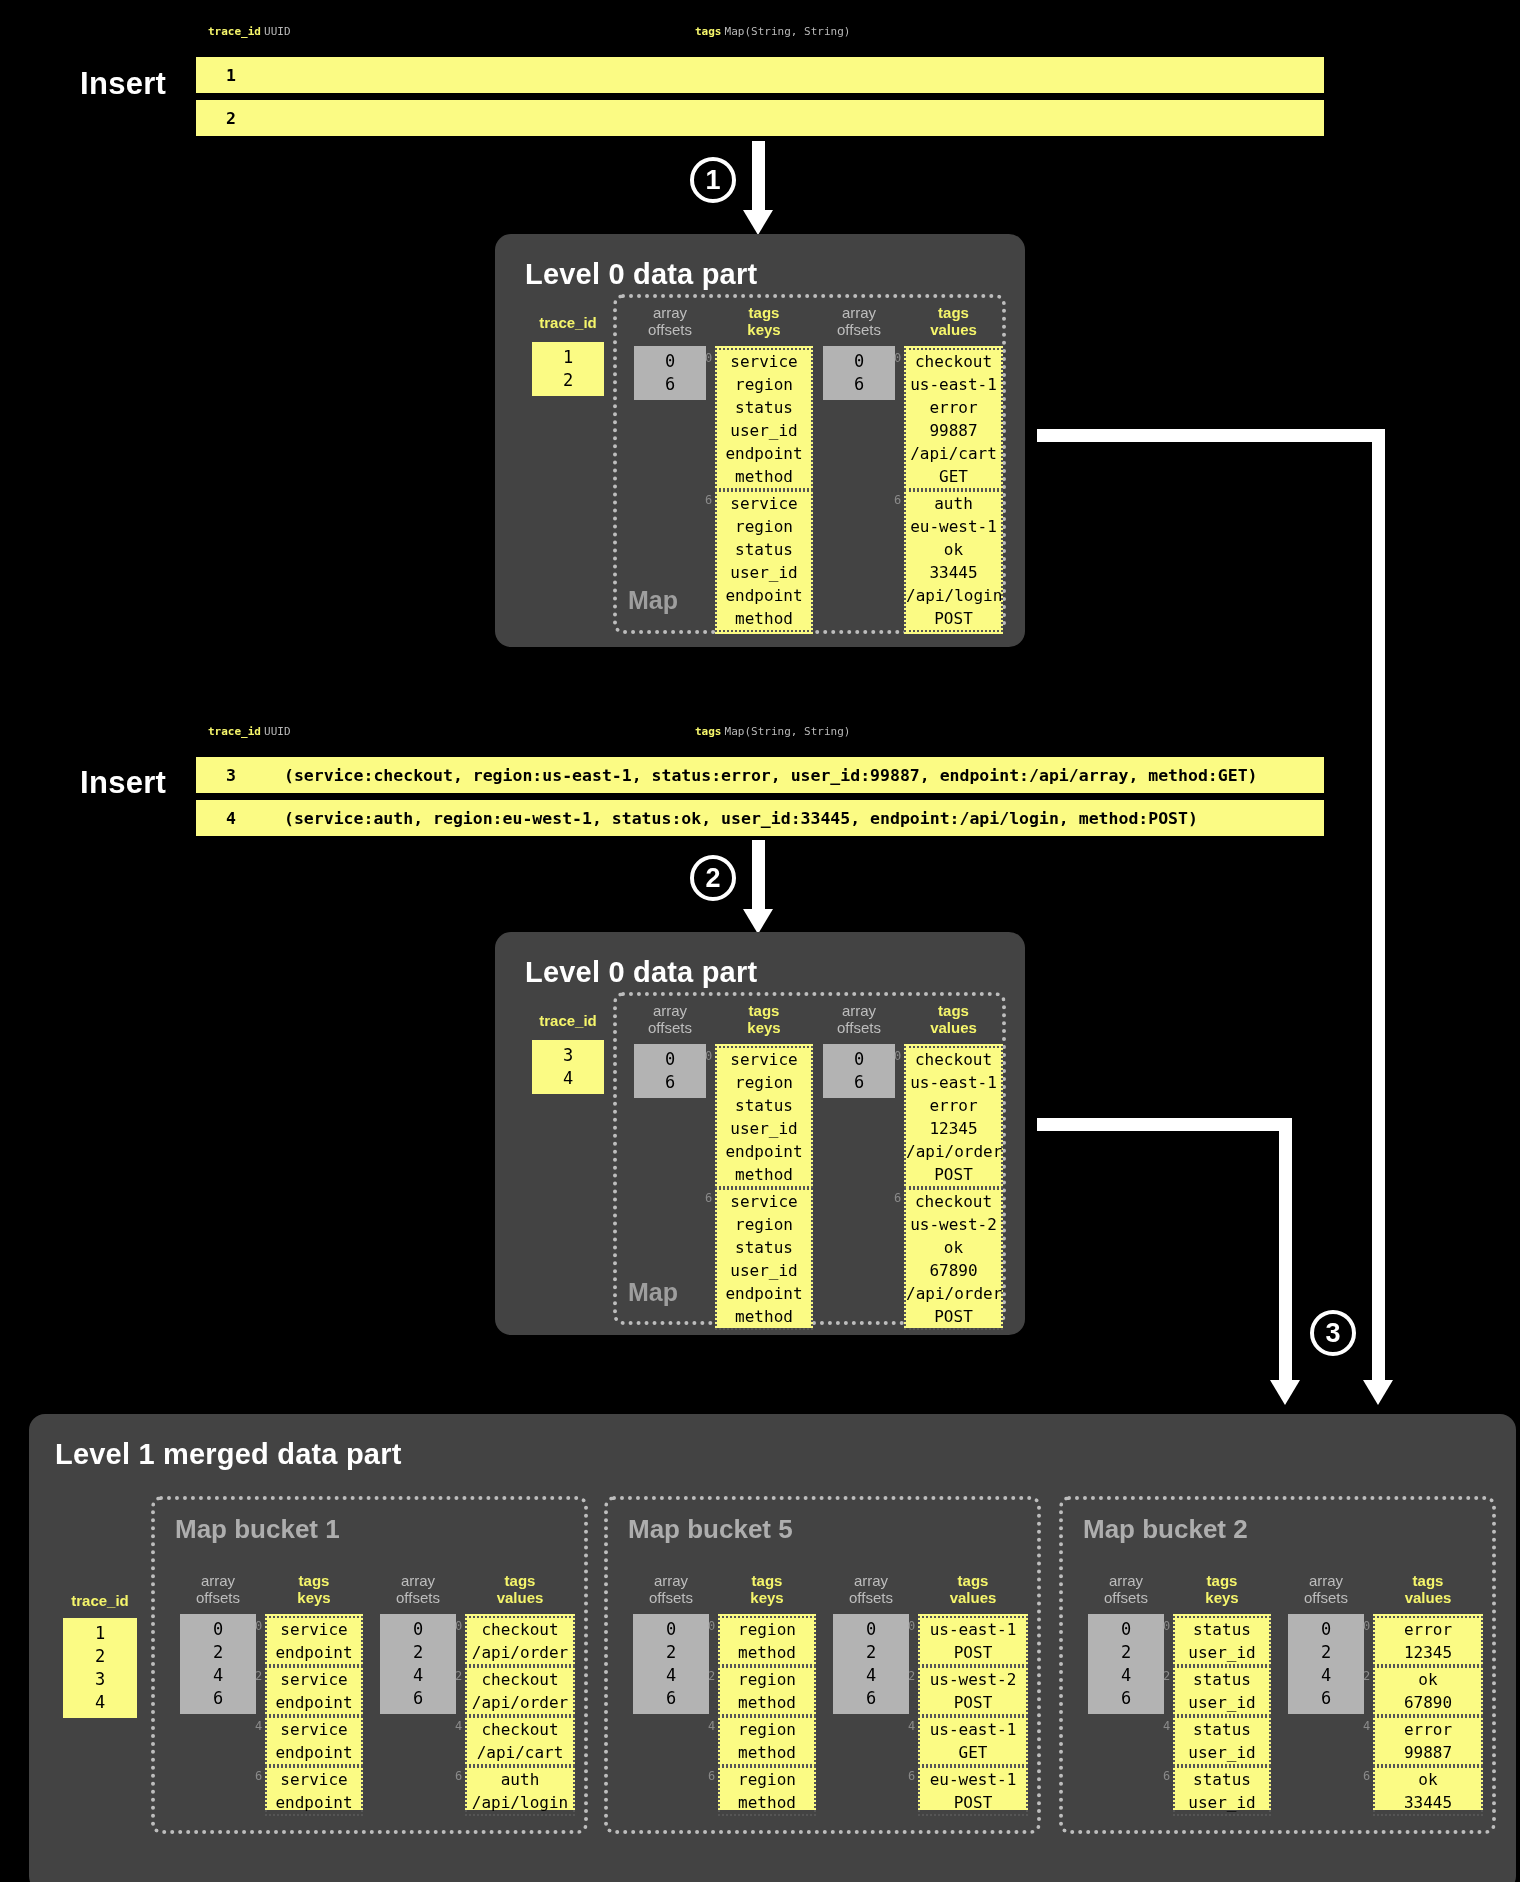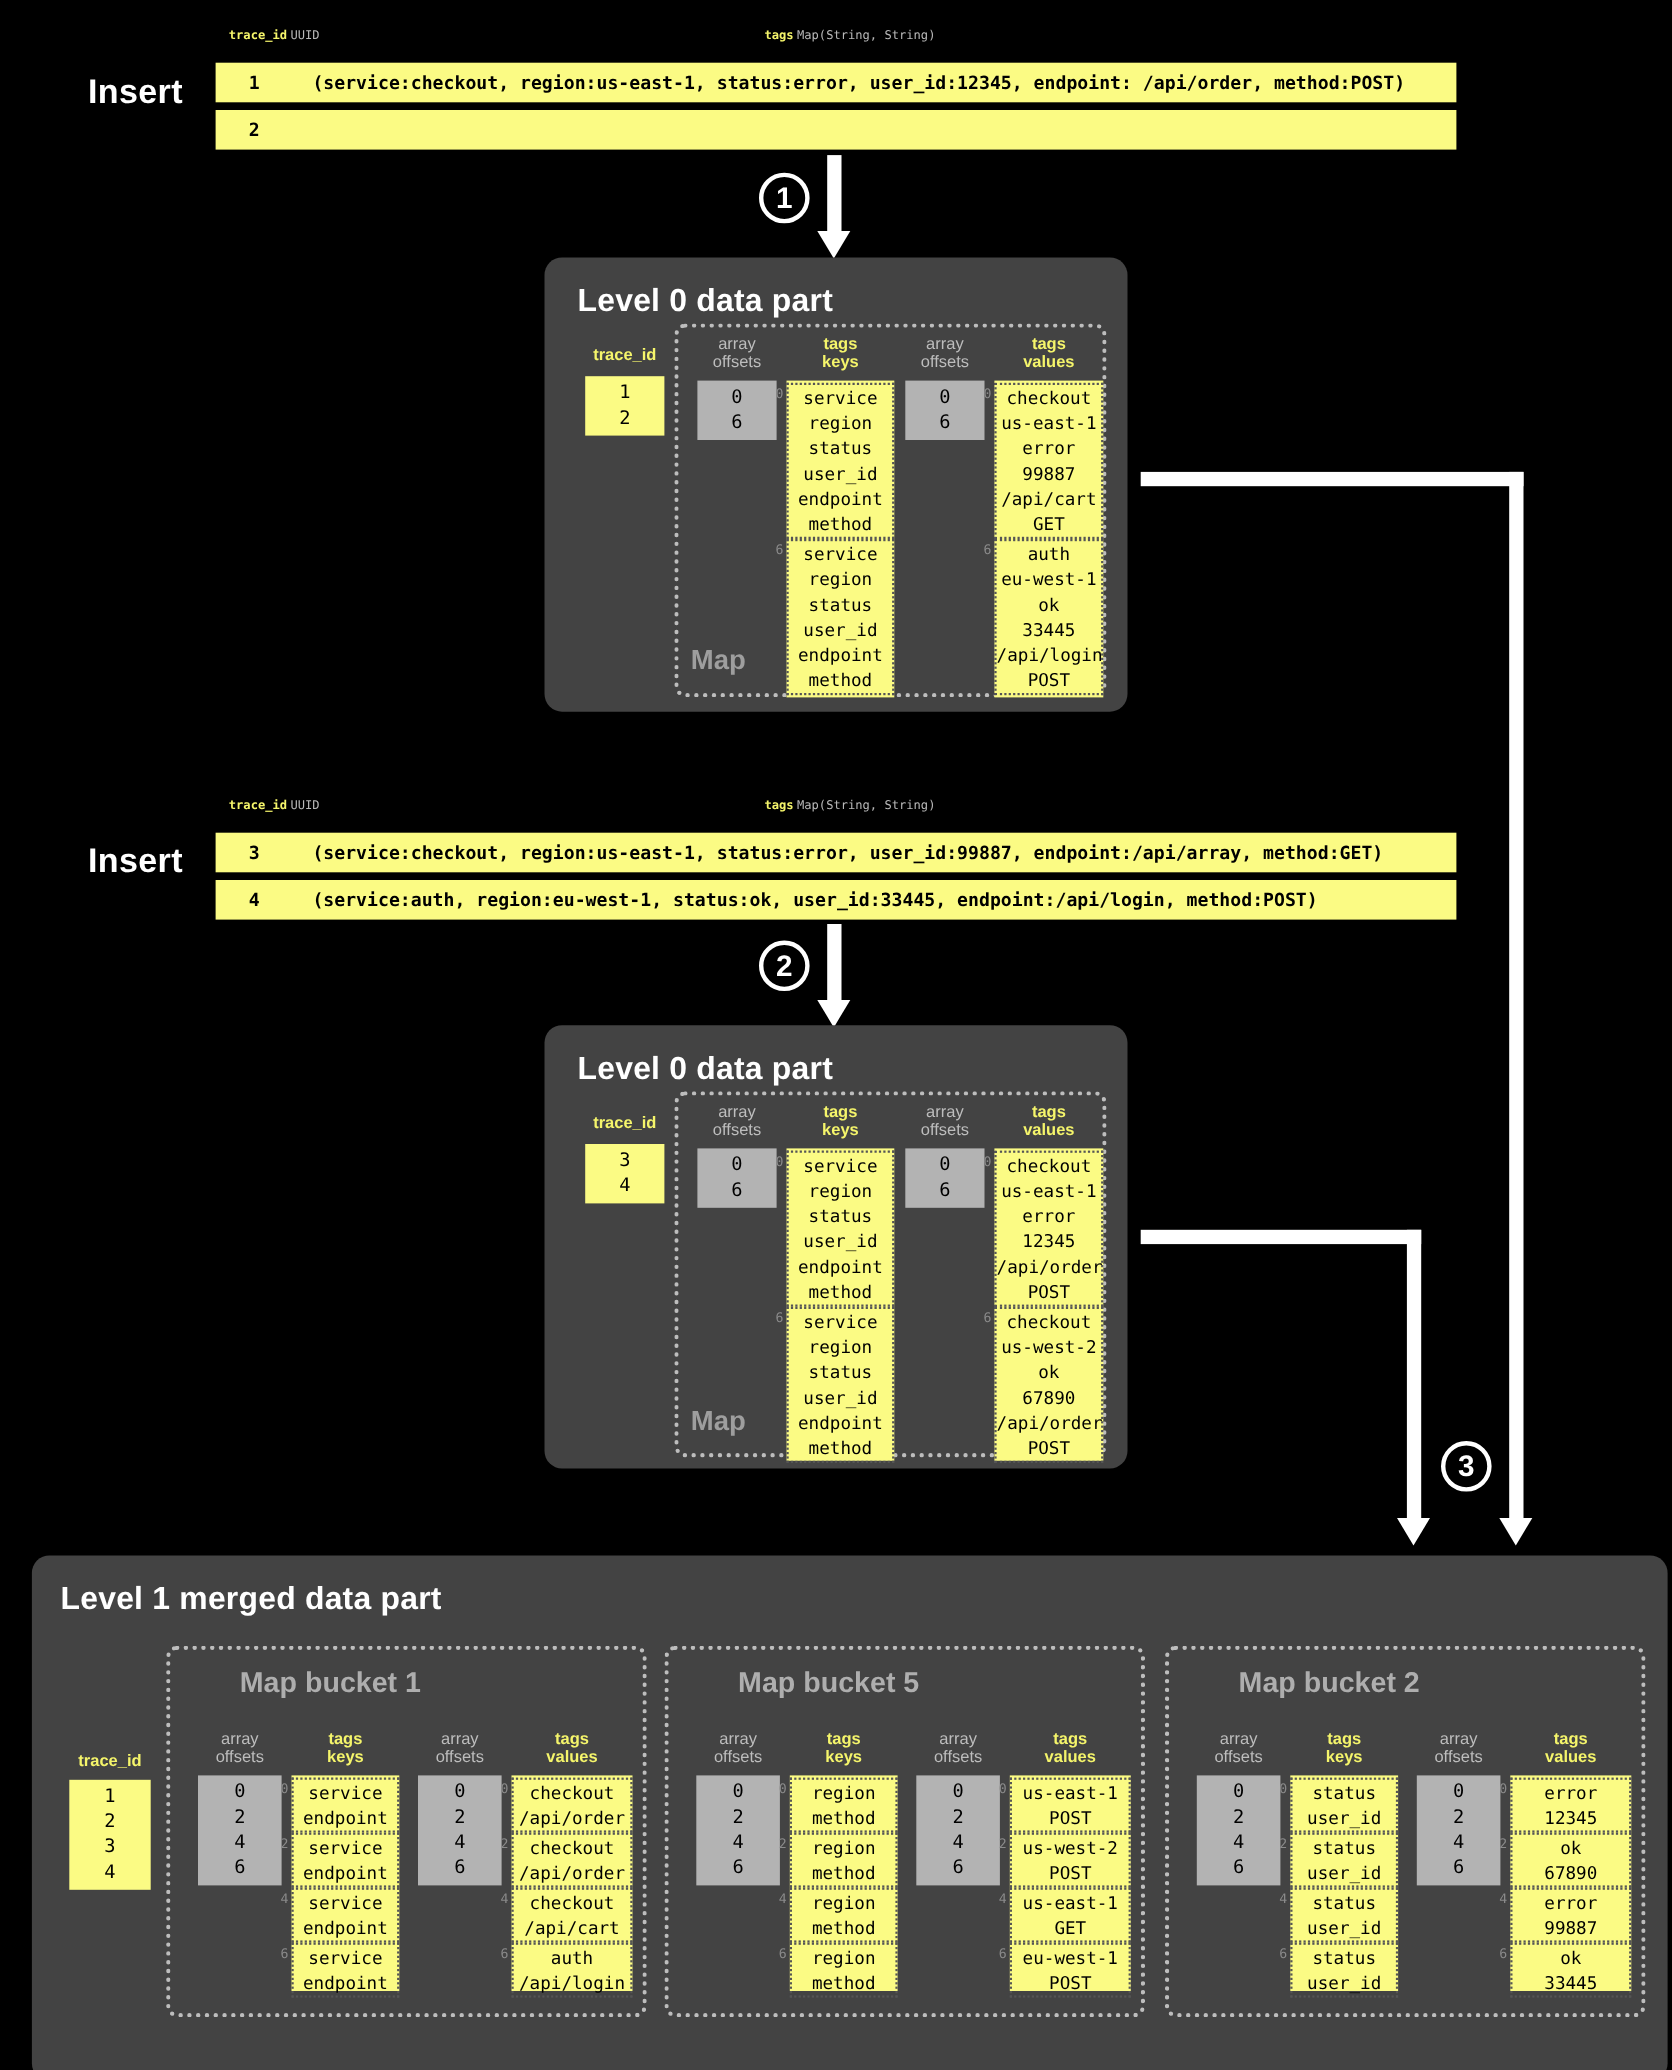--- a/index.html
+++ b/index.html
@@ -88,40 +88,39 @@
   .conn-head{
     position:absolute;width:0;height:0;
     border-left:15.5px solid transparent;border-right:15.5px solid transparent;
     border-top:25px solid #fff;
   }
 
   
   .bucket{
     position:absolute;border:4px dotted #bdbdbd;border-radius:10px;box-sizing:border-box;
   }
-  .bucket-title{position:absolute;font-size:26px;font-weight:bold;color:#aeaeae;margin-left:43px;}
+  .bucket-title{position:absolute;font-size:26px;font-weight:bold;color:#aeaeae;}
 </style>
 </head>
 <body>
 
 <div>
   <div class="insert-label" style="top:66px">Insert</div>
 
   <div class="col-head" style="left:208px;top:25px">
     <span class="k">trace_id</span>
     <span class="t">UUID</span>
   </div>
   <div class="col-head" style="left:695px;top:25px">
     <span class="k">tags</span>
     <span class="t">Map(String, String)</span>
   </div>
 
   <div class="ins-row" style="top:57px">
     <span class="id">1</span>
-    <span class="tg">(service:checkout, region:us-east-1, status:error, user_id:12345, endpoint: /api/order, method:POST)</span>
   </div>
   <div class="ins-row" style="top:100px">
     <span class="id">2</span>
   </div>
 </div>
 
 <div class="circnum" style="left:690px;top:157px">1</div>
 <div class="dn-arrow" style="left:743px;top:141px;width:31px;height:94px">
   <div class="shaft" style="height:70px"></div>
     <div class="head" style="top:69px"></div>

